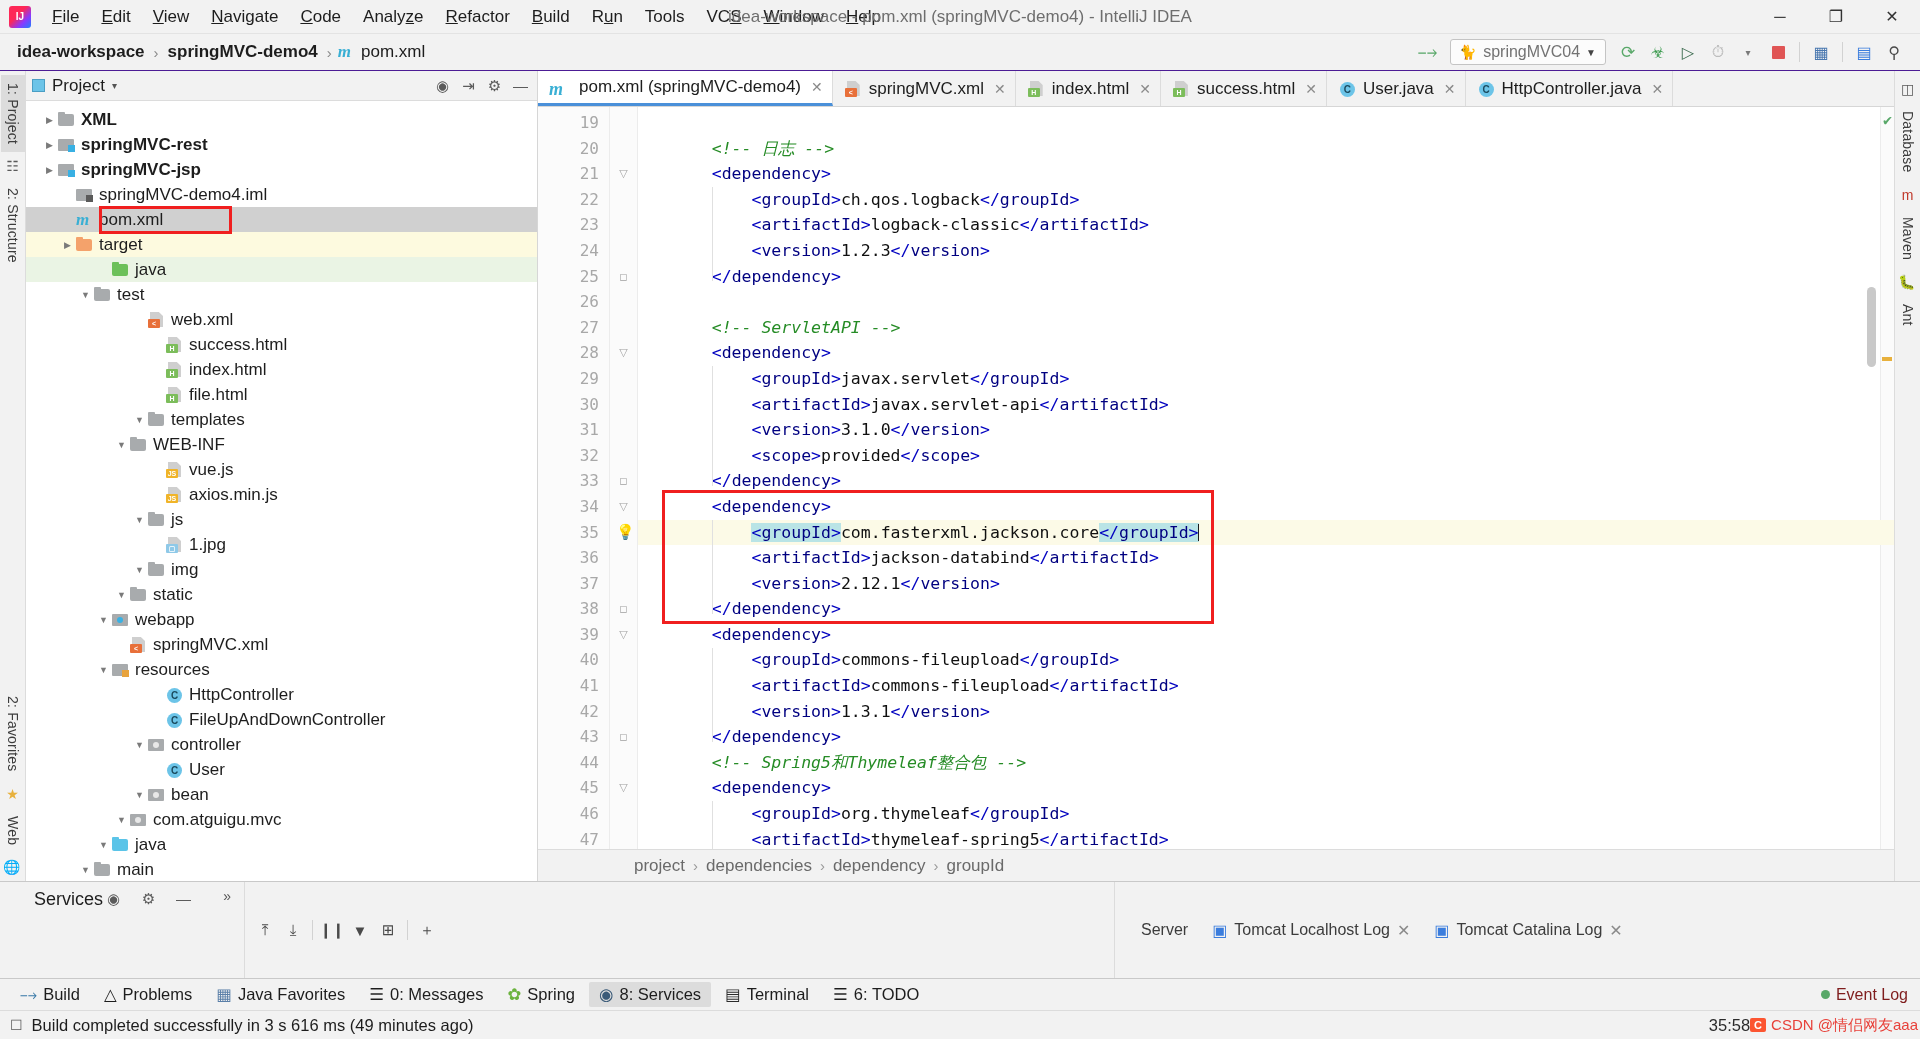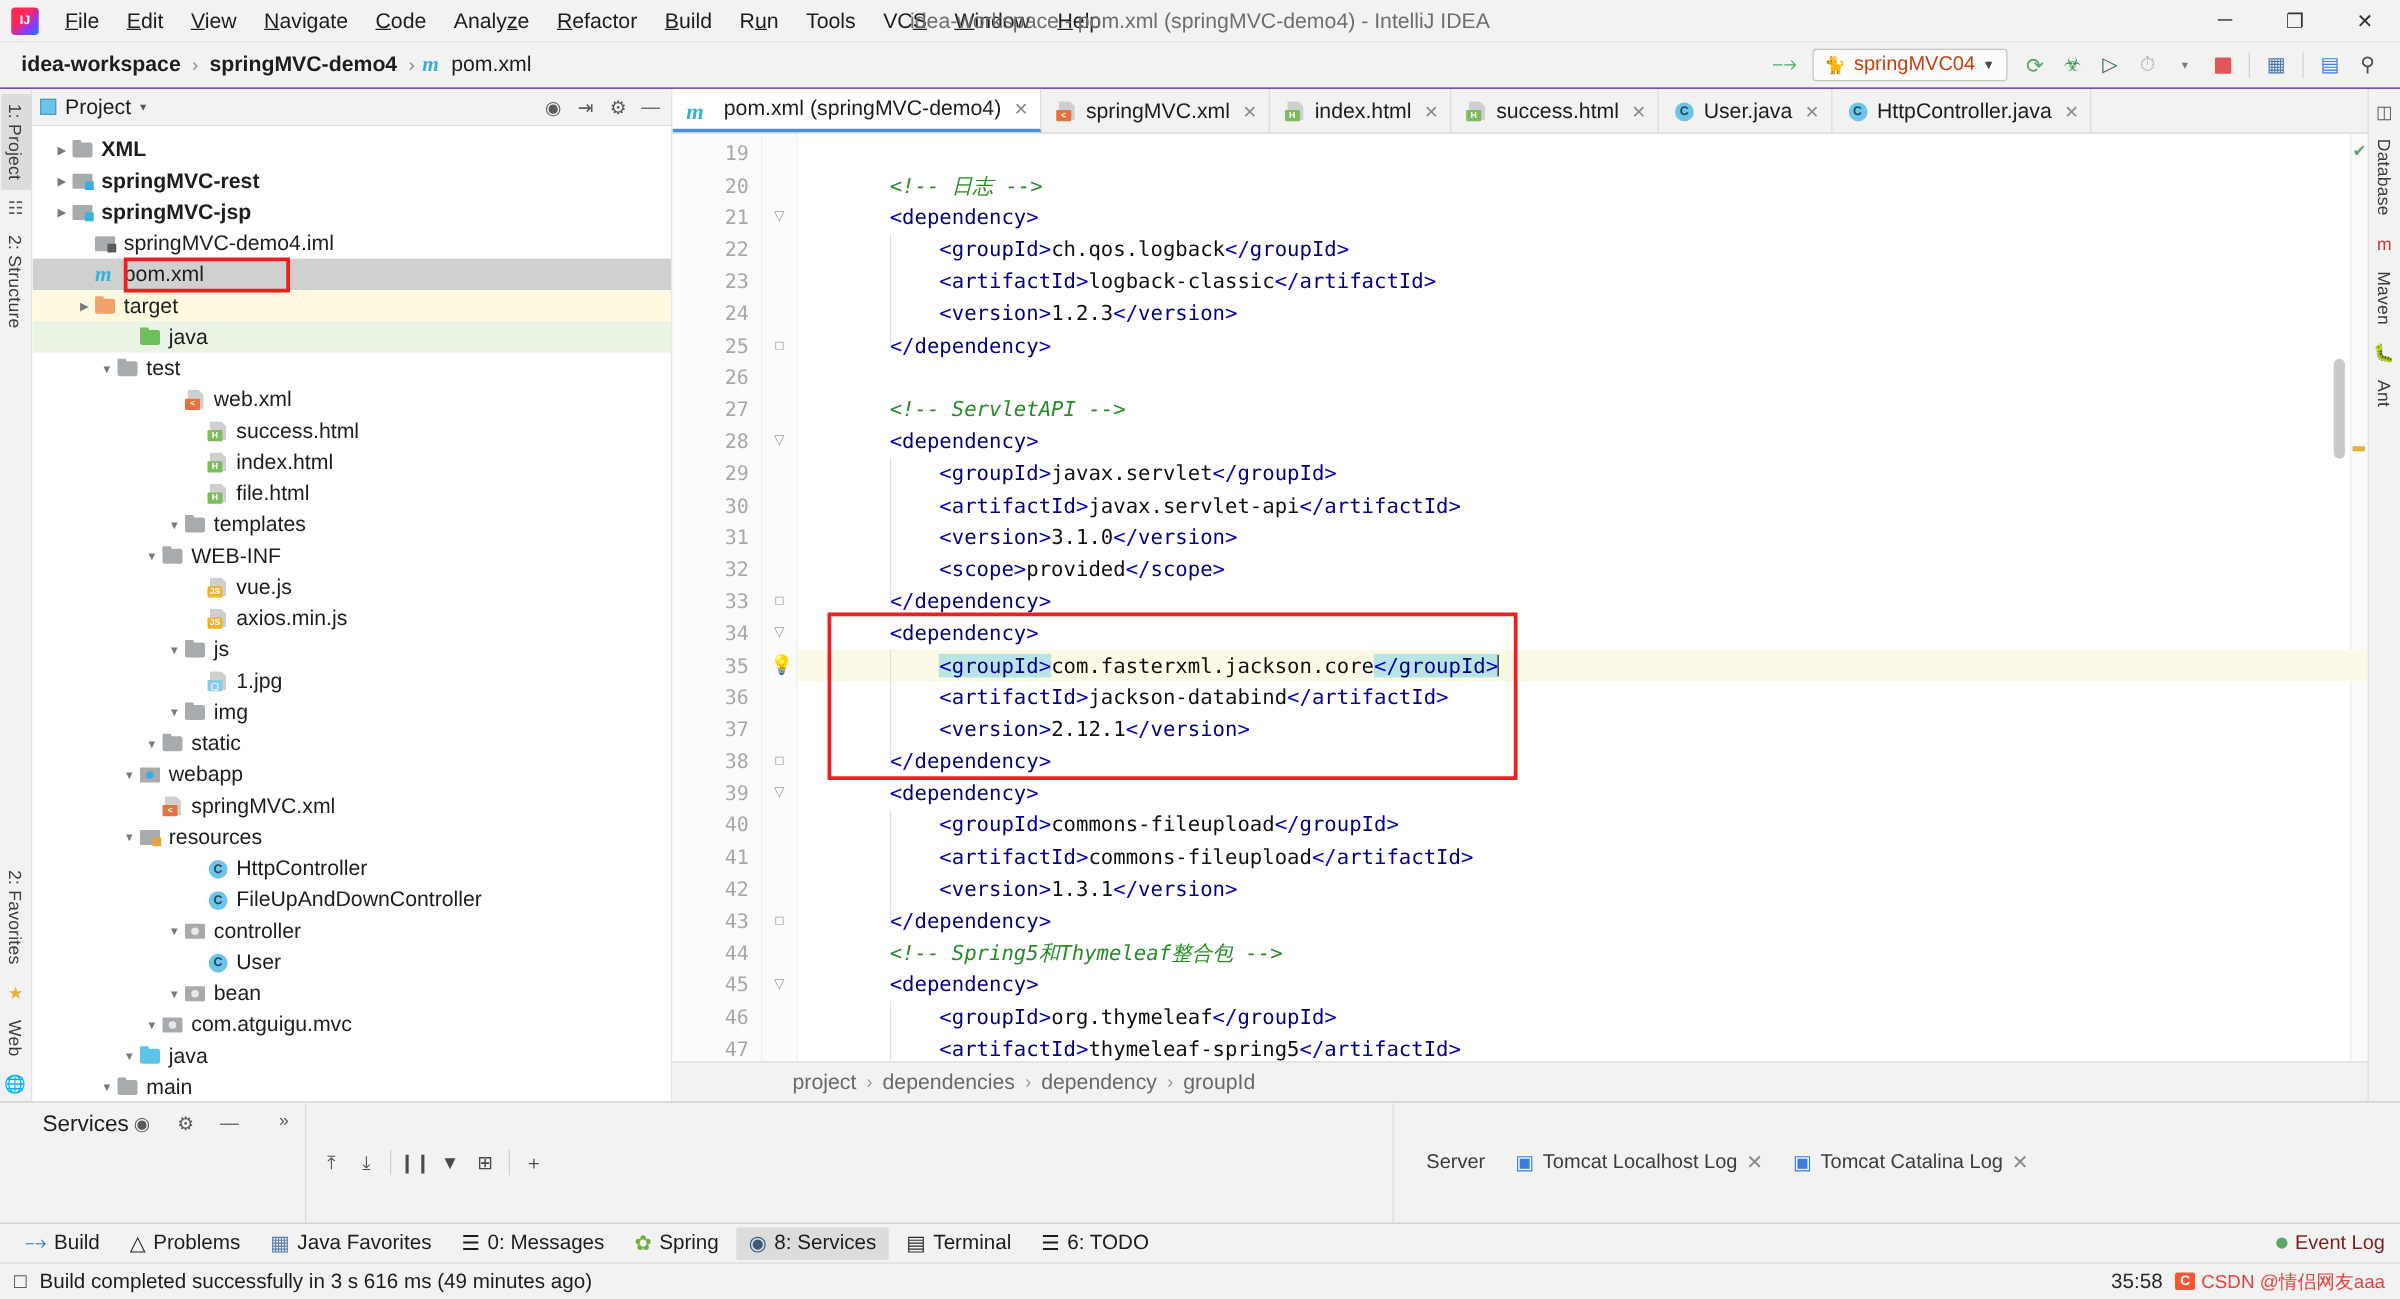--- a/index.html
+++ b/index.html
@@ -57,21 +57,21 @@
   }
   .toolbar-right { margin-left:auto; display:flex; align-items:center; gap:2px; padding-right:12px; }
   .tb-icon {
     width:28px; height:26px; display:flex; align-items:center; justify-content:center;
     font-size:16px; color:#4a4a4a; border-radius:3px;
   }
   .runconfig {
     display:flex; align-items:center; gap:6px; height:26px; padding:0 9px;
     border:1px solid #c4c4c4; border-radius:3px; background:#fcfcfc; margin:0 6px;
   }
-  .runconfig .rc-label { font-size:16px; color:#c2410c; }
+  .runconfig .rc-label { font-size:16px; color:#737373; }
   .cat { font-size:14px; }
   .green-run { color:#59a869; font-size:17px; }
   .stop-sq { width:13px; height:13px; background:#e05555; border-radius:1px; }
   .sep-v { width:1px; height:20px; background:#d2d2d2; margin:0 5px; }
 
   
   .mainrow { flex:1; display:flex; min-height:0; }
 
   
   .leftrail, .rightrail {
@@ -274,21 +274,21 @@
   .tsitem.active { background:#dcdcdc; }
   .ts-right { margin-left:auto; display:flex; align-items:center; gap:10px; padding-right:12px; }
   .evlog { display:flex; align-items:center; gap:6px; font-size:16px; color:#7f1d1d; }
   .dot-green { width:9px; height:9px; border-radius:50%; background:#59a869; display:inline-block; }
 
   .statusbar {
     height:29px; background:#f2f2f2; border-top:1px solid #dcdcdc; display:flex; align-items:center;
     flex:none; padding-left:10px; font-size:16.5px; color:#1d1d1d; position:relative;
   }
   .sb-ic { font-size:14px; color:#5a5a5a; margin-right:9px; }
-  .sb-right { margin-left:auto; display:flex; align-items:center; gap:10px; padding-right:12px; }
+  .sb-right { margin-left:auto; display:flex; align-items:center; padding-right:2px; }
   .watermark {
     display:flex; align-items:center; gap:5px; font-size:15px; color:#8a8a8a;
   }
   .csdn-badge {
     background:#fc5531; color:#fff; font-size:11px; font-weight:bold; padding:1px 4px; border-radius:2px;
   }
   .wm-red { color:#e8413a; }
 </style>
 </head>
 <body>

